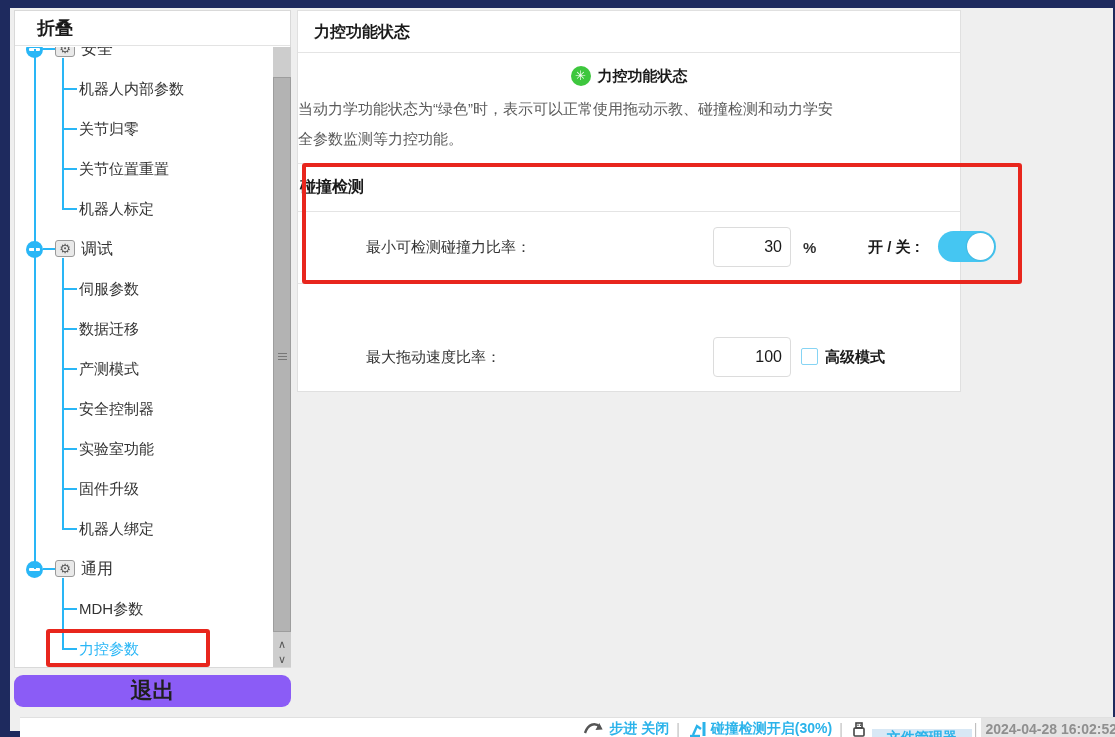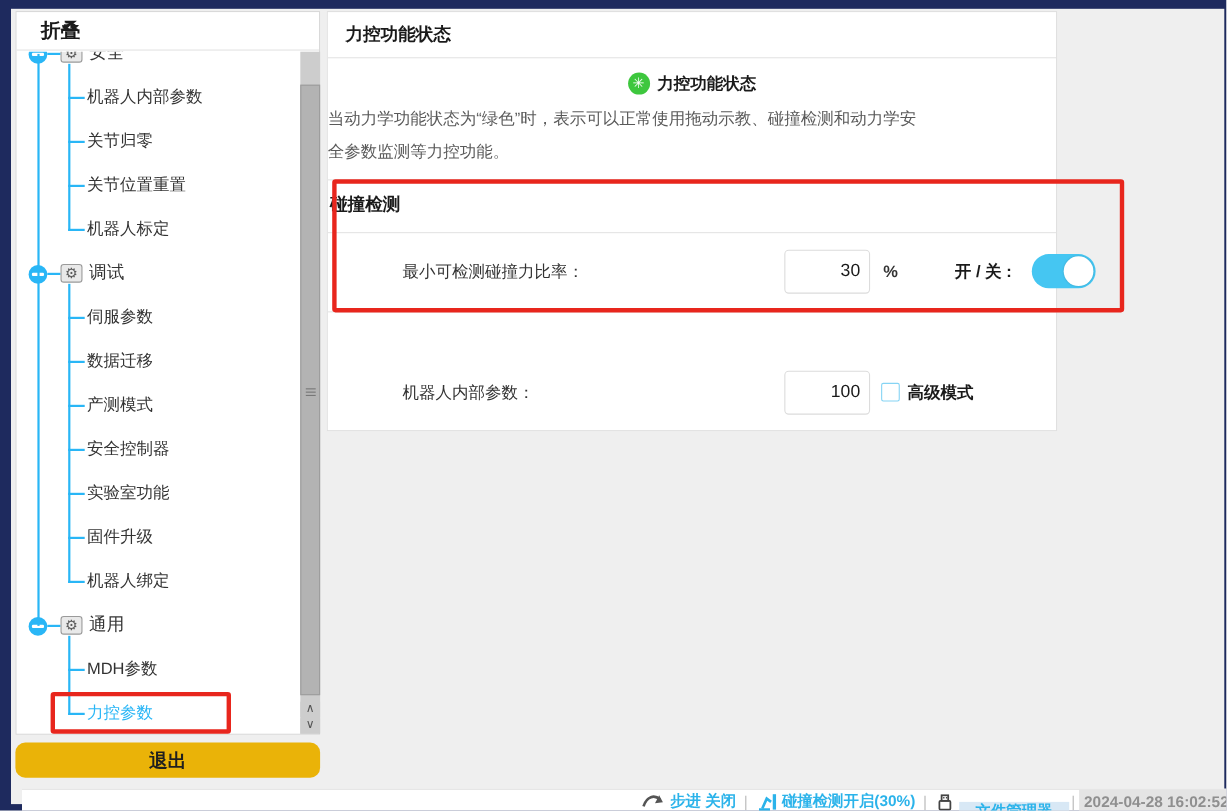--- a/index.html
+++ b/index.html
@@ -26,22 +26,22 @@
 
   
   .sb-track { position:absolute; left:258px; top:36px; width:18px; height:620px; background:#cdcdcd; }
   .sb-thumb { position:absolute; left:0; top:30px; width:18px; height:555px; background:#b3b3b3; border:1px solid #9d9d9d; }
   .sb-grip { position:absolute; left:4px; top:275px; width:9px; height:7px;
              border-top:1px solid #777; border-bottom:1px solid #777; }
   .sb-grip::after { content:""; position:absolute; left:0; top:2px; width:9px; height:1px; background:#777; }
   .sb-btn { position:absolute; left:258px; width:18px; height:14px; background:#cdcdcd; color:#555;
             font-size:11px; line-height:13px; text-align:center; cursor:pointer; }
 
-  .exit-btn { position:absolute; left:4px; top:667px; width:277px; height:32px; background:#eab308;
-              border:none; border-radius:9px; font-size:17px; font-weight:bold; color:#1f1f1f;
+  .exit-btn { position:absolute; left:4px; top:667px; width:277px; height:32px; background:#8b5cf6;
+              border:none; border-radius:9px; font-size:22px; font-weight:bold; color:#1f1f1f;
               font-family:inherit; cursor:pointer; }
 
   
   .main-card { position:absolute; left:287px; top:2px; width:664px; height:382px;
                background:#fff; border:1px solid #e0e0e0; }
   .main-title { position:absolute; left:0; top:0; width:100%; height:42px; border-bottom:1px solid #e4e4e4;
                 font-size:16px; font-weight:bold; color:#1a1a1a; line-height:42px; padding-left:16px; }
   .status-section { position:absolute; left:0; top:42px; width:100%; height:111px; border-bottom:1px solid #e4e4e4; }
   .status-heading { display:flex; justify-content:center; align-items:center; gap:7px; margin-top:13px;
                     font-size:15px; font-weight:bold; color:#1a1a1a; }
@@ -156,21 +156,21 @@
         <input class="num-input" style="top: 216px;" value="30">
         <div class="unit" style="left:505px; top:228px;">%</div>
         <div class="switch-label" style="left:570px; top:227px;">开 / 关 :</div>
         <div class="toggle" style="left:640px; top:220px;">
           <div class="knob"></div>
         </div>
       </div>
       <div style="position:absolute; left:0; top:272px; width:100%; height:0; border-top:1px solid #e4e4e4;"></div>
 
       <div>
-        <div class="row-label" style="top:337px;">机器人内部参数：</div>
+        <div class="row-label" style="top:337px;">最大拖动速度比率：</div>
         <input class="num-input" style="top: 326px;" value="100">
         <div class="checkbox" style="left:503px; top:337px;"></div>
         <div class="chk-label" style="left:527px; top:337px;">高级模式</div>
       </div>
     </div>
 
     <div class="statusbar">
       <div class="sb-item">
         <svg width="22" height="17" viewBox="0 0 22 17">
           <path d="M2 13 C5 4, 12 2, 17 7" stroke="#555" stroke-width="2.4" fill="none"></path>

